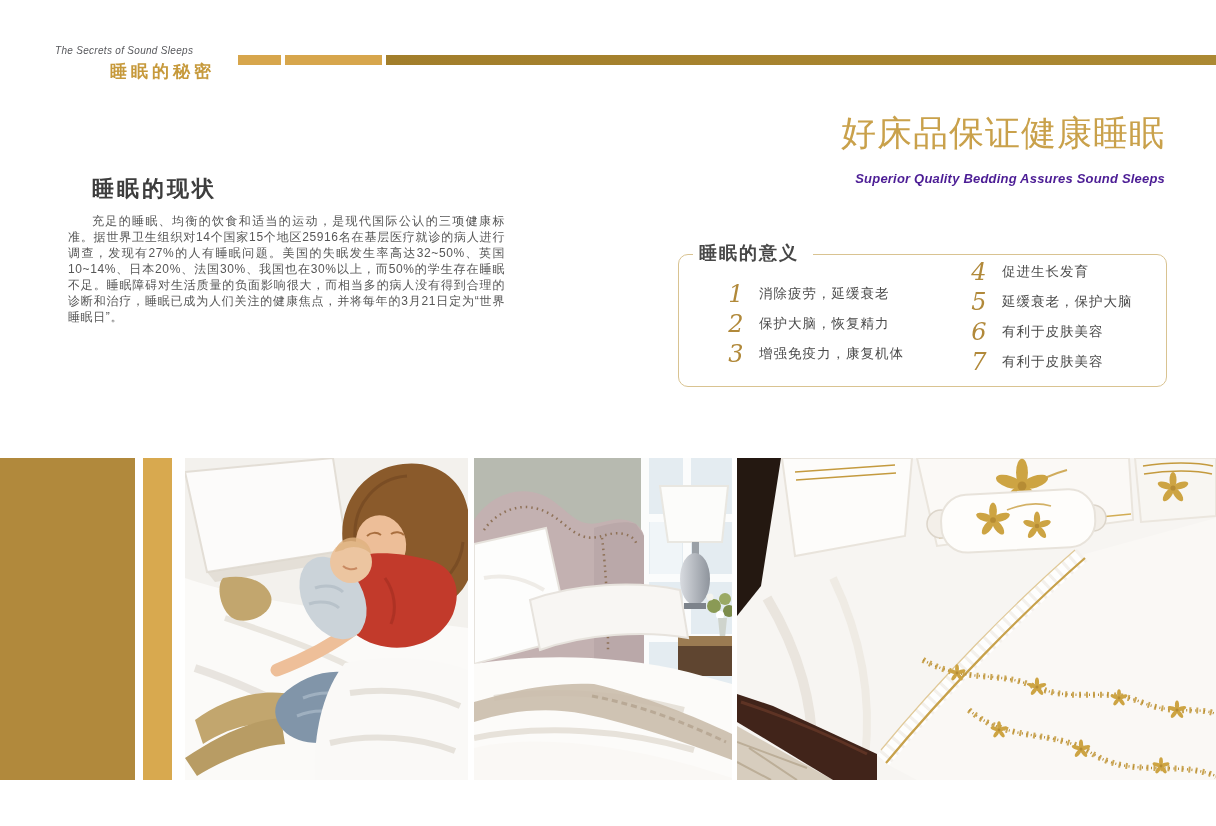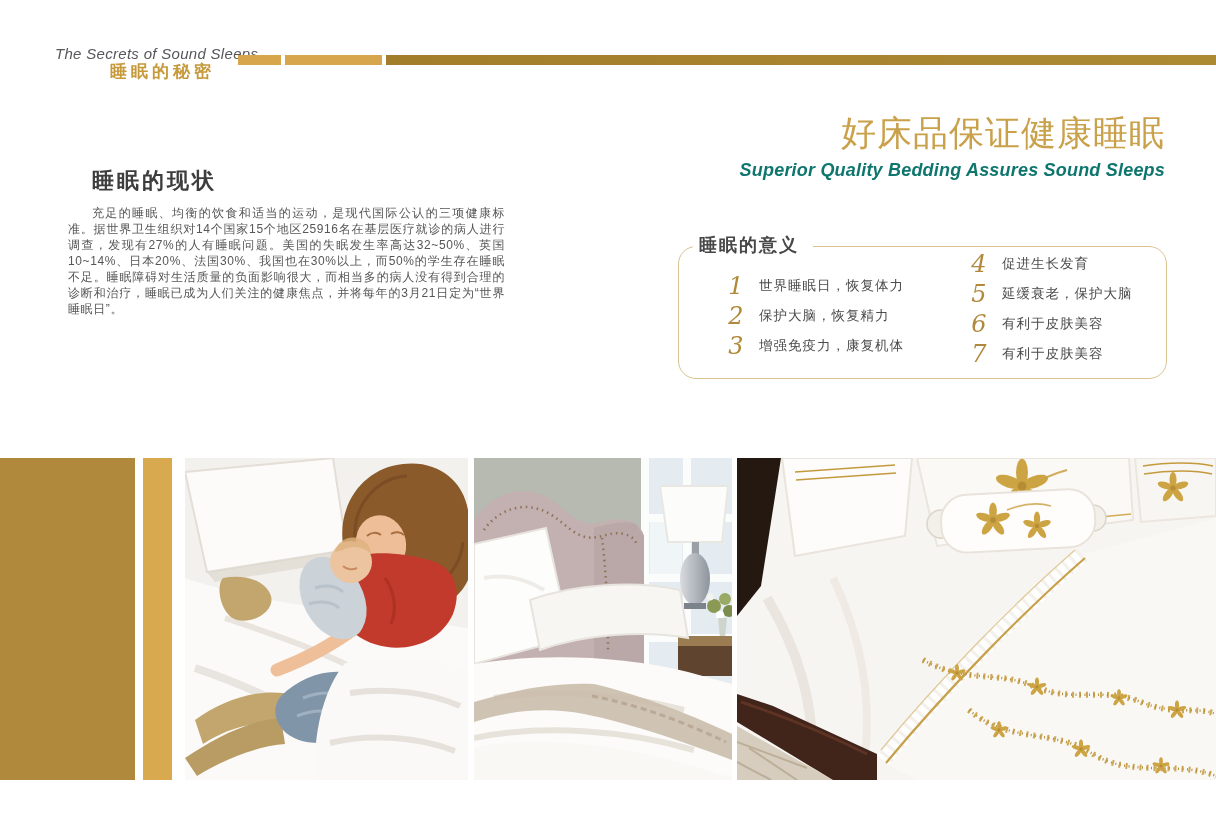--- a/index.html
+++ b/index.html
@@ -2,50 +2,50 @@
 <html><head>
 <meta charset="utf-8">
 <style>
   html,body{margin:0;padding:0;background:#ffffff;}
   .page{
     position:relative;width:1216px;height:826px;background:#ffffff;overflow:hidden;
     font-family:"Liberation Sans","DejaVu Sans",sans-serif;
   }
   
   .hdr-en{
-    position:absolute;left:55px;top:45px;font-style:italic;font-size:15px;
+    position:absolute;left:55px;top:45px;font-style:italic;font-size:10px;
     color:#56575b;letter-spacing:.3px;
   }
   .bar{position:absolute;top:55px;height:10px;}
   .bar1{left:238px;width:43px;background:#d7a64c;}
   .bar2{left:285px;width:97px;background:#d7a64c;}
   .bar3{left:386px;width:830px;background:linear-gradient(90deg,#a27e2b,#ac8933);}
   .hdr-cn{
     position:absolute;left:110px;top:60px;font-size:17px;font-weight:bold;
     color:#c6993b;letter-spacing:4px;
   }
   
   .main-title{position:absolute;right:51px;top:112px;text-align:right;}
   .mt-cn{font-size:35px;color:#c9a14b;letter-spacing:1px;line-height:1.2;}
-  .mt-en{font-size:18px;font-style:italic;font-weight:600;color:#0f766e;margin-top:6px;letter-spacing:.2px;}
+  .mt-en{font-size:13px;font-style:italic;font-weight:600;color:#4c1d95;margin-top:17px;letter-spacing:.2px;}
   
   .sec{position:absolute;left:68px;width:437px;}
   .sec1{top:158px;}
   .sec2{top:300px;}
   .sec h2{
-    margin:8px 0 0 24px;font-size:22px;font-weight:600;color:#3d3d3d;letter-spacing:3px;
+    margin:16px 0 0 24px;font-size:22px;font-weight:600;color:#3d3d3d;letter-spacing:3px;
   }
   .sec p{
     margin:9px 0 0 0;font-size:12px;line-height:16px;color:#565656;
     letter-spacing:.6px;text-align:justify;text-indent:2em;
   }
   
   .sig-box{
-    position:absolute;left:678px;top:246px;width:487px;height:131px;
-    border:1px solid #d9c391;border-radius:18px;
+    position:absolute;left:678px;top:254px;width:487px;height:131px;
+    border:1px solid #d9c391;border-radius:10px;
   }
   .sig-title{
     position:absolute;left:14px;top:-14px;background:#ffffff;
     padding:0 14px 0 6px;font-size:18px;font-weight:bold;color:#474747;letter-spacing:2px;
   }
   .sig-col{position:absolute;display:flex;flex-direction:column;gap:2px;}
   .col-l{left:45px;top:25px;}
   .col-r{left:288px;top:3px;}
   .sig-item{display:flex;align-items:center;height:28px;gap:11px;}
   .sig-num{
@@ -82,21 +82,21 @@
   <section class="sec sec1">
     <h2>睡眠的现状</h2>
     <p>充足的睡眠、均衡的饮食和适当的运动，是现代国际公认的三项健康标准。据世界卫生组织对14个国家15个地区25916名在基层医疗就诊的病人进行调查，发现有27%的人有睡眠问题。美国的失眠发生率高达32~50%、英国10~14%、日本20%、法国30%、我国也在30%以上，而50%的学生存在睡眠不足。睡眠障碍对生活质量的负面影响很大，而相当多的病人没有得到合理的诊断和治疗，睡眠已成为人们关注的健康焦点，并将每年的3月21日定为“世界睡眠日”。</p>
   </section>
 
   <div class="sig-box">
     <span class="sig-title">睡眠的意义</span>
     <div class="sig-col col-l">
       <div class="sig-item">
         <span class="sig-num">1</span>
-        <span class="sig-txt">世界睡眠日，恢复体力</span>
+        <span class="sig-txt">消除疲劳，延缓衰老</span>
       </div>
       <div class="sig-item">
         <span class="sig-num">2</span>
         <span class="sig-txt">保护大脑，恢复精力</span>
       </div>
       <div class="sig-item">
         <span class="sig-num">3</span>
         <span class="sig-txt">增强免疫力，康复机体</span>
       </div>
     </div>

